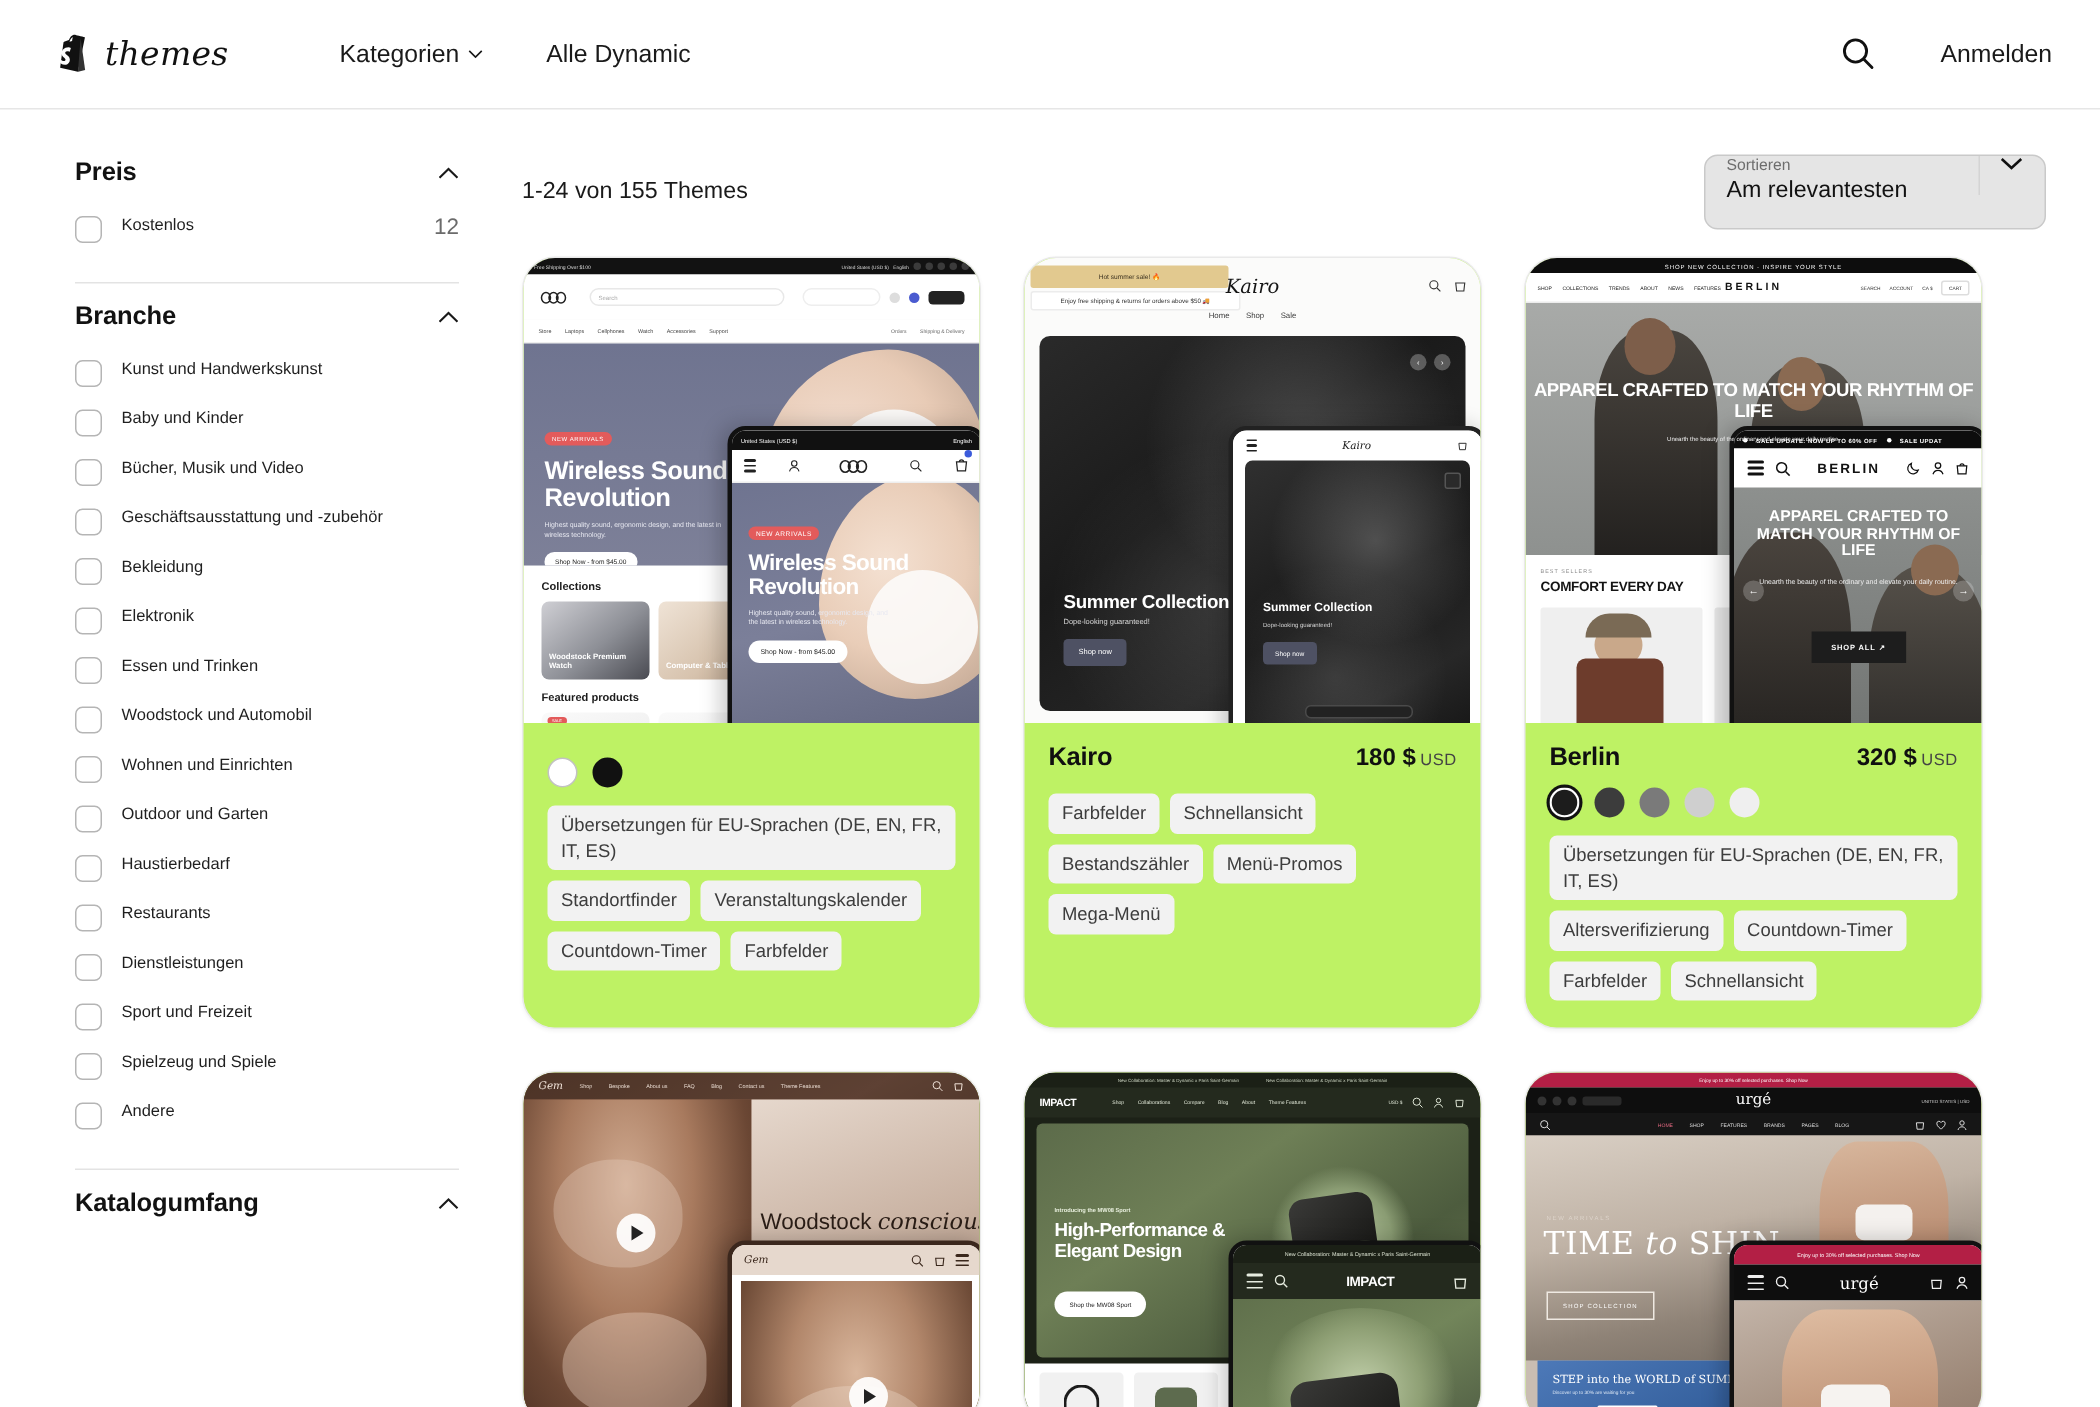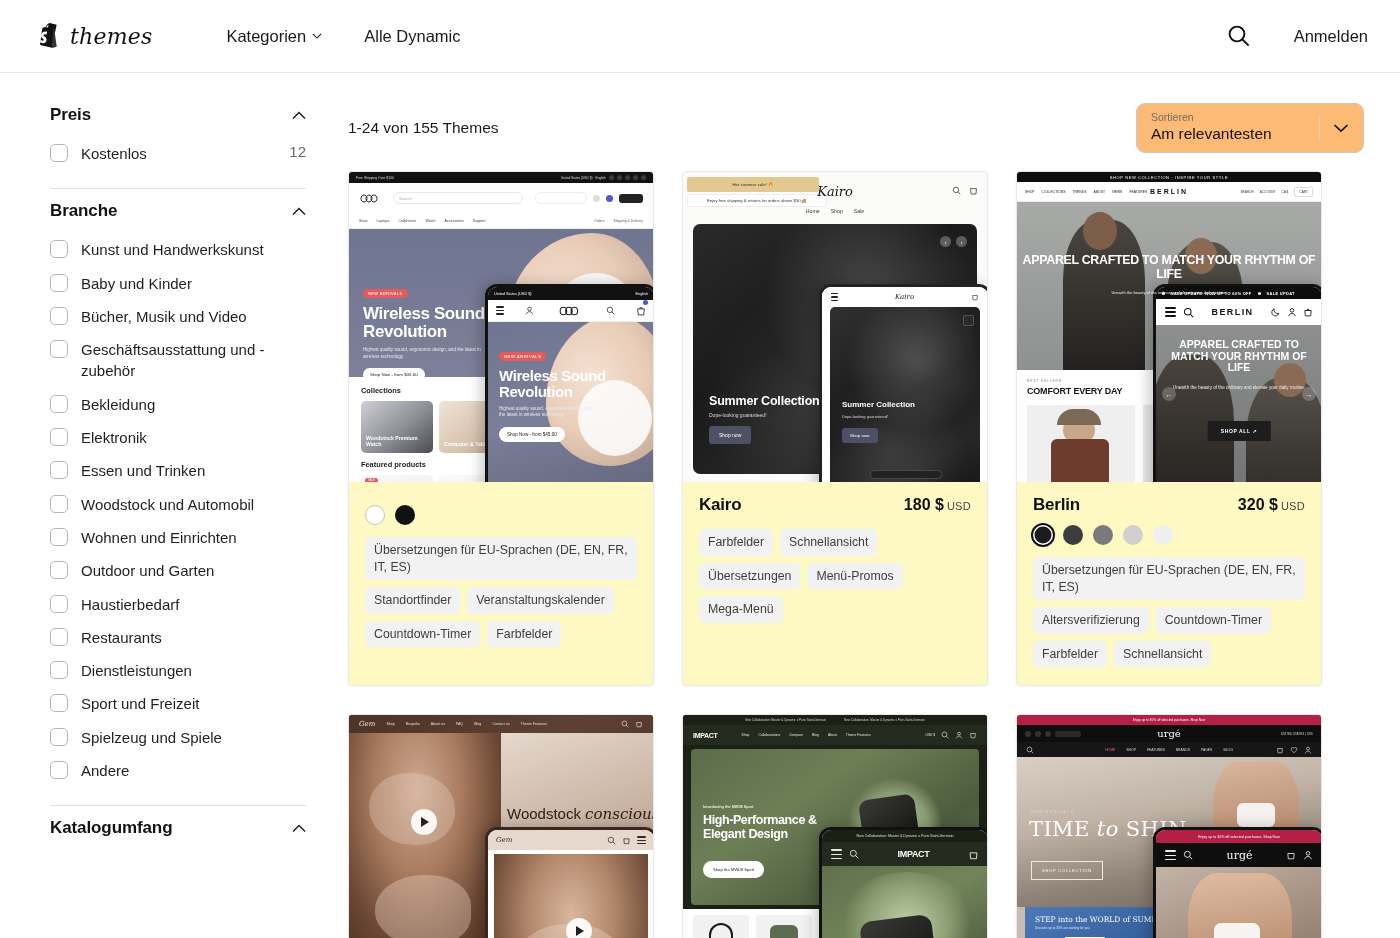--- a/index.html
+++ b/index.html
@@ -55,44 +55,44 @@
   .chev-up { width:14px; height:9px; }
   .divider { height:1px; background:#e3e3e3; margin:14px 0 2px 0; }
   .check-row {
     display:flex; align-items:flex-start; gap:13px;
     padding:6px 0; cursor:pointer; min-height:33px;
   }
   .cb {
     width:18px; height:18px; flex:0 0 18px; margin-top:1px;
     border:1.4px solid #b5b5b5; border-radius:5px; background:#fff;
   }
-  .check-label { font-size:15px; color:#1f1f1f; line-height:1.42; flex:1; }
+  .check-label { font-size:11px; color:#1f1f1f; line-height:1.42; flex:1; }
   .check-count { font-size:15px; color:#6b6b6b; margin-left:auto; padding-left:8px; }
 
   
   .main { flex:1; padding:24px 36px 0 8px; min-width:0; }
   .results-bar { display:flex; align-items:center; height:62px; }
   .results-count { font-size:15.5px; color:#1a1a1a; }
   .sort-select {
     margin-left:auto; width:228px; height:50px;
     border:1px solid #c9c9c9; border-radius:9px;
-    display:flex; align-items:center; padding:0 0 0 14px; cursor:pointer; background:#fdba74;
+    display:flex; align-items:flex-start; padding:0 0 0 14px; cursor:pointer; background:#e5e5e5;
   }
   .sort-texts { display:flex; flex-direction:column; justify-content:center; flex:1;}
   .sort-label { font-size:10.5px; color:#6d6d6d; line-height:1.25; }
   .sort-value { font-size:15.5px; color:#121212; line-height:1.3; }
   .sort-sep { width:1px; height:26px; background:#d4d4d4; margin:0 13px 0 4px;}
   .sort-chev { width:16px; height:10px; margin-right:14px;}
 
   .grid {
     display:grid; grid-template-columns:repeat(3, 306px);
     gap:28px; margin-top:12px;
   }
   .card {
-    border:1px solid #e9e9e9; border-radius:4px; background:#fef9c3;
+    border:1px solid #e9e9e9; border-radius:22px; background:#bef264;
     overflow:hidden; box-shadow:0 1px 3px rgba(0,0,0,.05);
     cursor:pointer;
   }
   .thumb { height:310px; overflow:hidden; position:relative; background:#f4f4f4; }
   .card-body { padding:13px 16px 18px 16px; }
   .card-top { display:flex; align-items:baseline; }
   .theme-name { font-size:17px; font-weight:700; color:#101010; letter-spacing:-.2px;}
   .price { margin-left:auto; font-size:16px; font-weight:700; color:#101010; }
   .price .cur { font-size:11px; font-weight:400; color:#444; margin-left:3px; letter-spacing:.3px;}
   .swatches { display:flex; gap:10px; margin-top:9px; height:22px; align-items:center; }
@@ -532,21 +532,21 @@
         <div class="card-body">
           <div class="card-top">
             <span class="theme-name">Kairo</span>
             <span class="price">
               <span>180 $</span><span class="cur">USD</span>
             </span>
           </div>
           <div class="tags" style="margin-top:14px">
             <span class="tag">Farbfelder</span>
             <span class="tag">Schnellansicht</span>
-            <span class="tag">Übersetzungen</span>
+            <span class="tag">Bestandszähler</span>
             <span class="tag">Menü-Promos</span>
             <span class="tag">Mega-Menü</span>
           </div>
         </div>
       </div>
 
       <div class="card">
         <div class="thumb">
           <div class="prev">
             <div class="b-top">SHOP NEW COLLECTION · INSPIRE YOUR STYLE</div>

